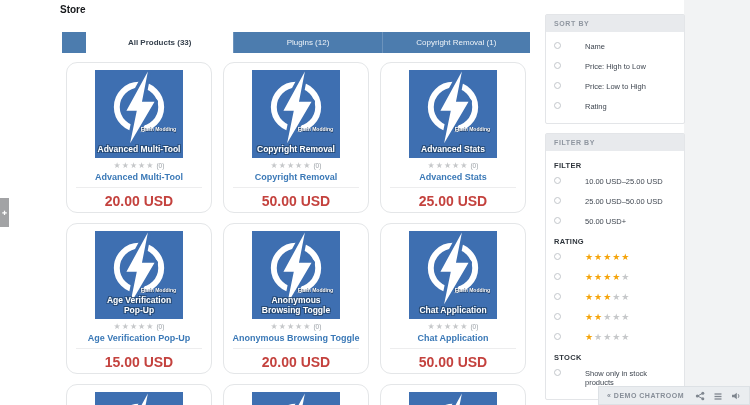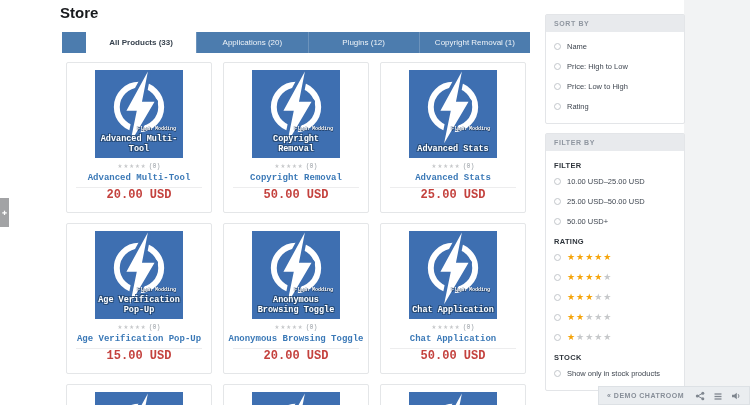--- a/index.html
+++ b/index.html
@@ -4,52 +4,52 @@
 <style>
   * { margin:0; padding:0; box-sizing:border-box; }
   html,body { width:750px; height:405px; overflow:hidden; }
   body { position:relative; background:#ffffff; font-family:"Liberation Sans", sans-serif; }
 
   .gray-strip { position:absolute; left:684px; top:0; width:66px; height:405px; background:#f2f3f4; }
 
   .handle { position:absolute; left:0; top:198px; width:9px; height:29px; background:#a2a3a5;
             color:#fff; display:flex; align-items:center; justify-content:center; font-size:6px; cursor:pointer; }
 
-  .page-title { position:absolute; left:60px; top:4px; font-size:15px; font-weight:bold; color:#17191c; }
+  .page-title { position:absolute; left:60px; top:4px; font-size:10px; font-weight:bold; color:#17191c; }
 
   .tabbar { position:absolute; left:62px; top:32px; width:468px; height:21px; background:#4c7cae;
             display:flex; padding-left:24px; }
   .tab { flex:1; display:flex; align-items:center; justify-content:center; font-size:8px;
          color:#eef3f8; cursor:pointer; border-left:1px solid rgba(255,255,255,0.18); }
   .tab:first-child { border-left:none; }
   .tab.active { background:#ffffff; color:#37424e; font-weight:bold; border-left:none; }
 
   .grid { position:absolute; left:66px; top:62px; width:460px; display:grid;
           grid-template-columns:repeat(3,146px); column-gap:11px; row-gap:10px; }
-  .card { height:151px; background:#fff; border:1px solid #e4e6e8; border-radius:2px;
-          padding-top:7px; text-align:center;font-family:Liberation Mono, monospace; }
+  .card { height:151px; background:#fff; border:1px solid #e4e6e8; border-radius:11px;
+          padding-top:7px; text-align:center; }
   .imgbox { width:88px; height:88px; background:#3e6fb1; margin:0 auto; position:relative; cursor:pointer; }
   .imgbox svg { position:absolute; top:0; left:7px; }
   .brand { position:absolute; right:7px; top:56px; font-size:5px; font-weight:bold; color:#fff;
            text-shadow:0.5px 0.5px 0 #1e3a5f, -0.5px -0.5px 0 #1e3a5f; white-space:nowrap; }
   .imgtitle { position:absolute; bottom:3px; left:2px; right:2px; font-size:8.5px; font-weight:bold;
               color:#fff; line-height:1.15;
               text-shadow:-1px -1px 0 #274a74, 1px -1px 0 #274a74, -1px 1px 0 #274a74, 1px 1px 0 #274a74; }
   .stars-row { margin-top:4px; font-size:8px; color:#c6c8ca; letter-spacing:1px; line-height:1; }
   .count { font-size:6.5px; color:#9aa0a6; letter-spacing:0; margin-left:2px; }
   .pname { margin-top:2px; font-size:9px; font-weight:600; color:#3b79b7; cursor:pointer; line-height:1.2; }
   .pdivider { margin:4px 9px 0; border-top:1px solid #ededee; }
-  .pprice { font-size:12px; font-weight:bold; color:#c4423e; }
+  .pprice { margin-top:5px; font-size:14px; font-weight:bold; color:#c4423e; }
 
   .sidebar { position:absolute; left:545px; top:14px; width:140px; }
   .panel { background:#fff; border:1px solid #e3e5e8; border-radius:2px; margin-bottom:9px; }
   .panel-header { background:#e8eaed; padding:5px 8px; font-size:7px; font-weight:bold;
                   color:#8f96a0; letter-spacing:0.6px; }
   .panel-body { padding:4px 8px 7px; }
-  .opt-row { display:flex; align-items:center; gap:6px; padding:5.5px 0; font-size:7.5px;
+  .opt-row { display:flex; gap:24px; padding:5.5px 0; font-size:7.5px;
              color:#3f4650; cursor:pointer; }
   .radio { width:7px; height:7px; border-radius:50%; border:1px solid #c3c7cb; background:#fefefe; flex:none; }
   .section-label { font-size:7.5px; font-weight:bold; color:#2e343b; margin:6px 0 1px; letter-spacing:0.3px; }
   .rstars { font-size:9px; letter-spacing:1px; line-height:1; }
   .s-or { color:#f5a40a; } .s-gr { color:#c6c8ca; }
 
   .chatbar { position:absolute; left:598px; top:386px; width:152px; height:19px; background:#eaedf0;
              border:1px solid #dde1e5; display:flex; align-items:center; padding:0 8px; z-index:5; cursor:pointer; }
   .chat-label { font-size:7px; font-weight:bold; color:#878e98; letter-spacing:0.5px; flex:1; }
   .chat-icons { display:flex; gap:8px; align-items:center; }
@@ -61,21 +61,20 @@
 <div class="gray-strip"></div>
 
 <div class="handle">
   <span>✚</span>
 </div>
 
 <div class="page-title">Store</div>
 
 <div class="tabbar">
     <div class="tab active">All Products (33)</div>
-    <div class="tab">Applications (20)</div>
     <div class="tab">Plugins (12)</div>
     <div class="tab">Copyright Removal (1)</div>
   </div>
 
 <div class="grid">
     <div class="card">
       <div class="imgbox">
         <svg width="74" height="74" viewBox="0 0 100 100">
           <circle cx="50" cy="50" r="30" stroke="#ffffff" stroke-width="8" fill="none"></circle>
           <polygon points="62,2 33,55 47,55 38,99 71,43 54,43" fill="#3e6fb1" stroke="#3e6fb1" stroke-width="9" stroke-linejoin="round"></polygon>

